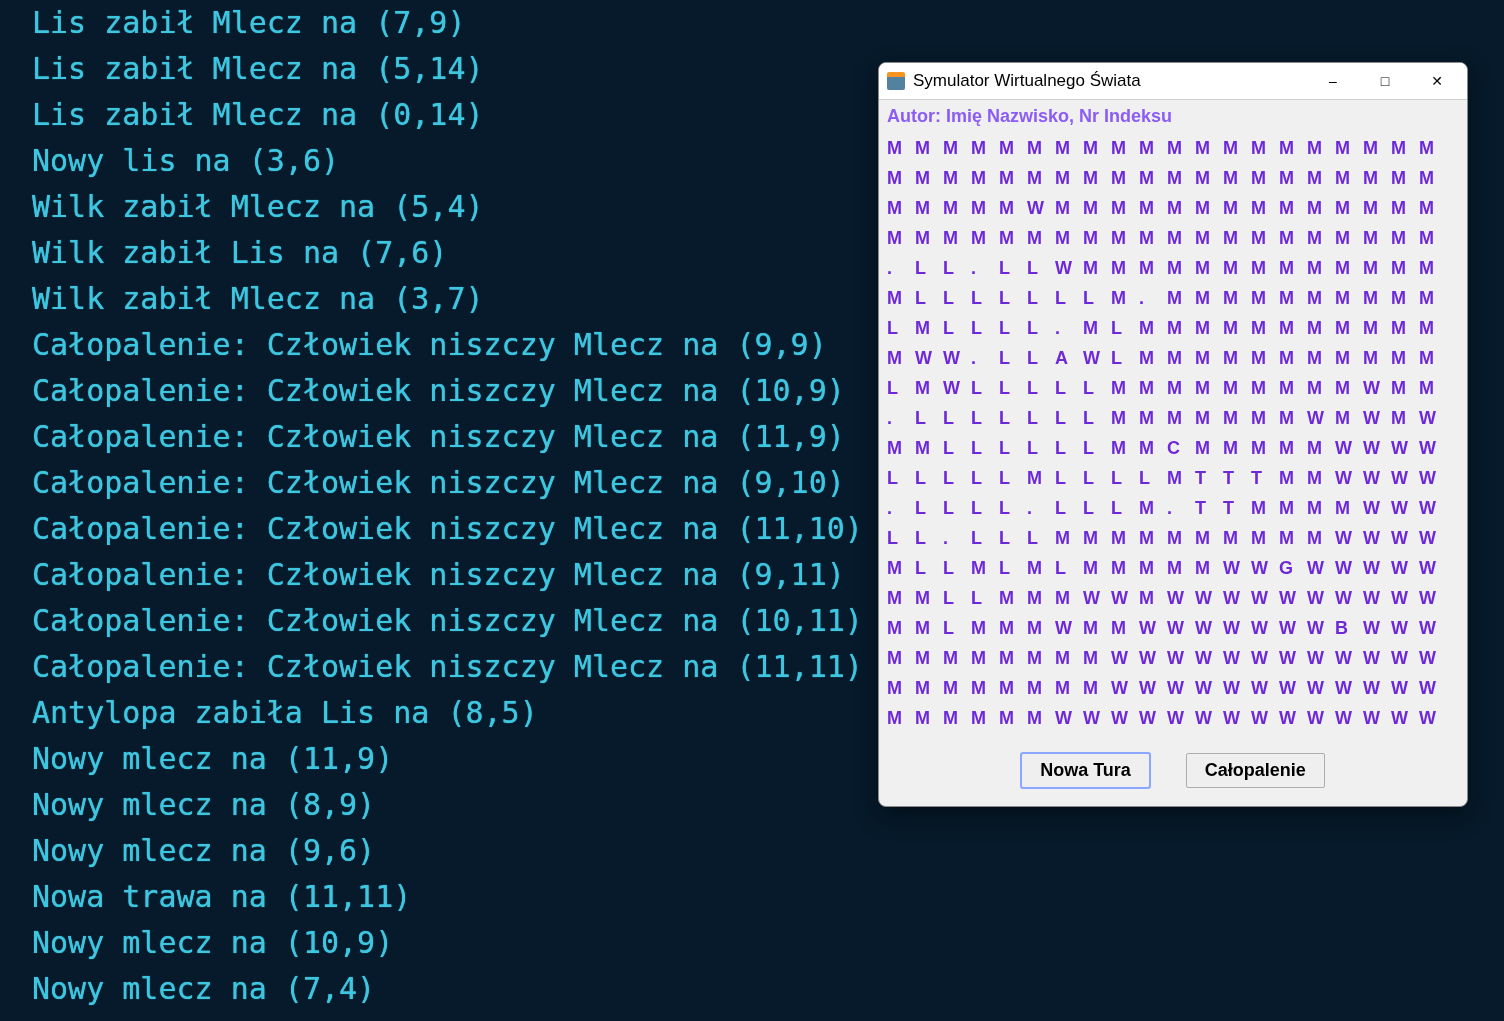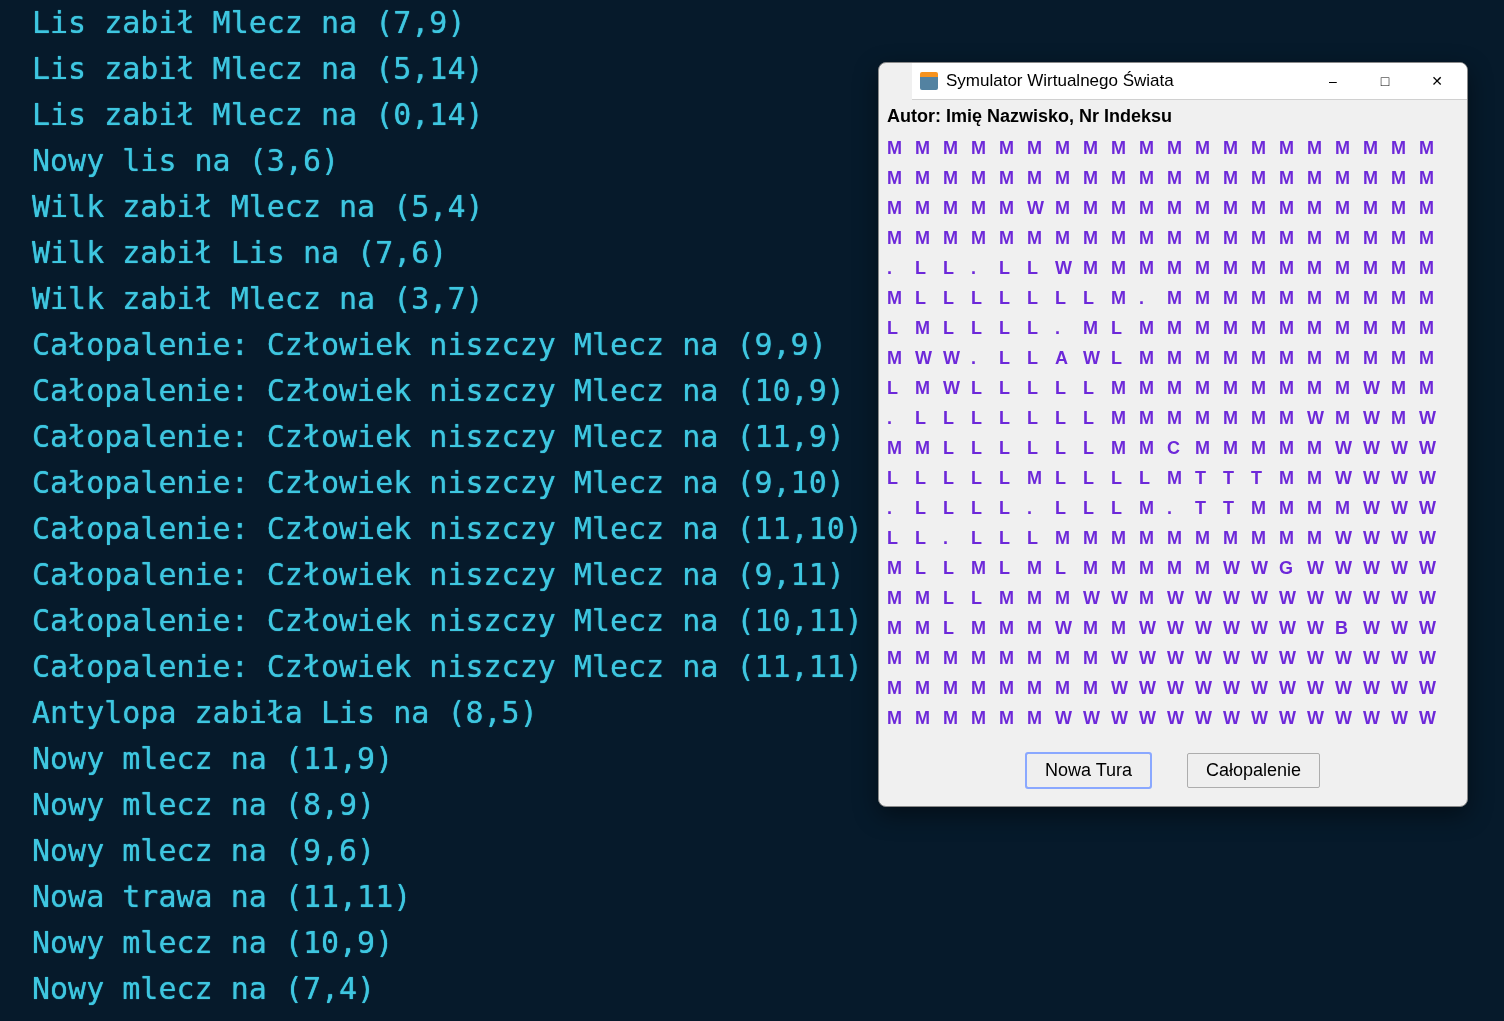--- a/index.html
+++ b/index.html
@@ -37,21 +37,20 @@
     color: #000;
     overflow: hidden;
   }
   #titlebar {
     display: flex;
     align-items: center;
     height: 36px;
     padding: 0 4px 0 8px;
     background: #fff;
     border-bottom: 1px solid #d0d0d0;
-    margin-left: 33px;
   }
   #java-icon {
     width: 18px; height: 18px;
     margin-right: 8px;
     background: linear-gradient(#f7931e 30%, #5382a1 30%);
     border-radius: 2px;
     display:inline-block;
   }
   #title-text {
     flex: 1;
@@ -62,21 +61,21 @@
     width: 52px; height: 36px;
     display: flex; align-items: center; justify-content: center;
     font-family: "Segoe UI Symbol", sans-serif;
     font-size: 14px;
     color: #000;
   }
   #author {
     font-size: 18px;
     font-weight: 700;
     padding: 6px 20px 4px 8px;
-    color: #000000;
+    color: #8b5cf6;
   }
   #grid {
     padding: 2px 8px 8px 8px;
     font-family: "Segoe UI", Tahoma, sans-serif;
     font-size: 18px;
     font-weight: 700;
     line-height: 30px;
     letter-spacing: 0;
     color: #6d28d9;
     white-space: pre;
@@ -91,21 +90,21 @@
     justify-content: center;
     gap: 36px;
     padding: 12px 0 18px 0;
   }
   .swing-btn {
     background: #efefef;
     border: 1px solid #adadad;
     border-radius: 2px;
     padding: 6px 18px;
     font-size: 18px;
-    font-weight: 400;
+    font-weight: 700;
     font-family: "Segoe UI", Tahoma, sans-serif;
     color: #000;
   }
   .swing-btn.focused {
     outline: 2px solid #8aa8ff;
     outline-offset: -1px;
   }
 </style>
 </head>
 <body>

